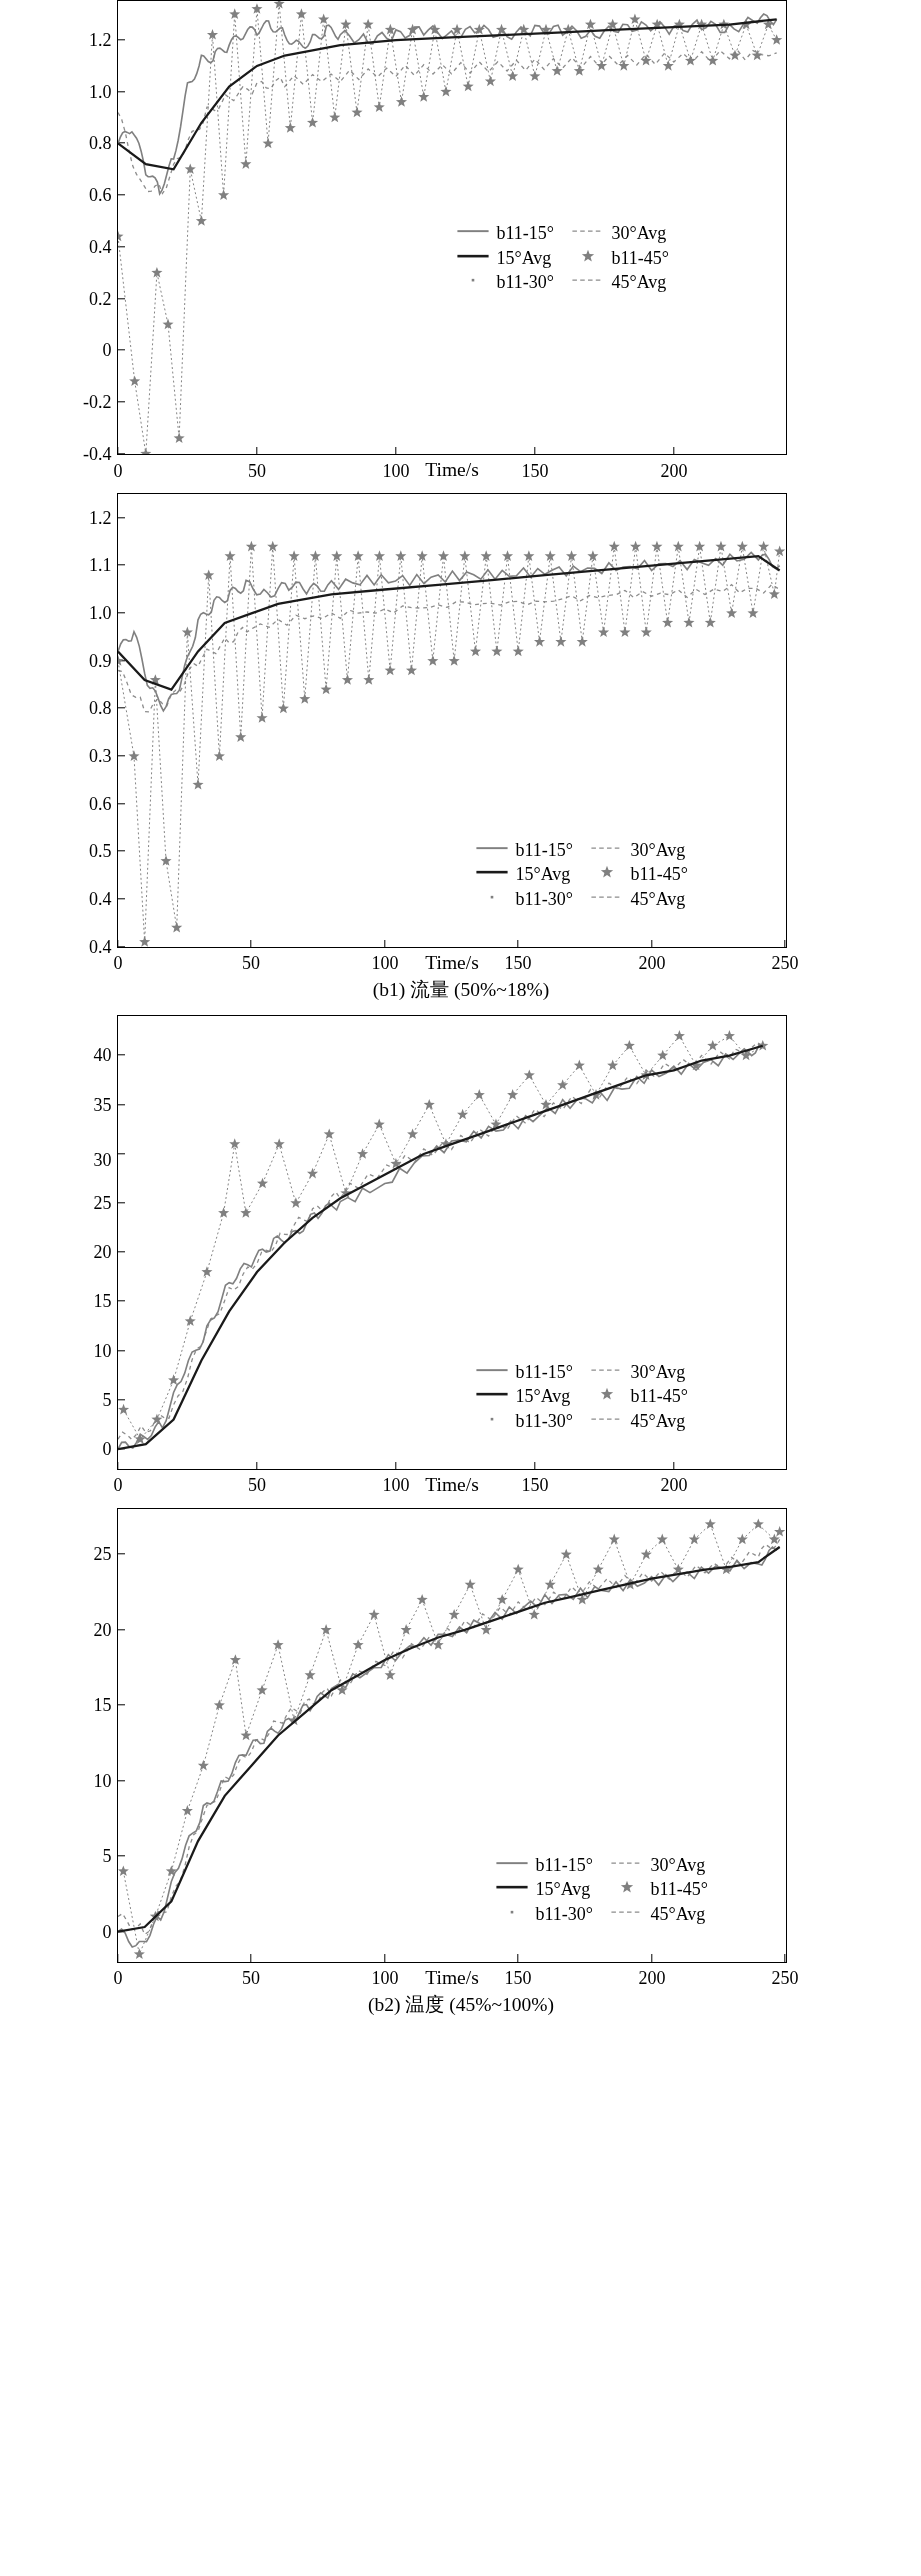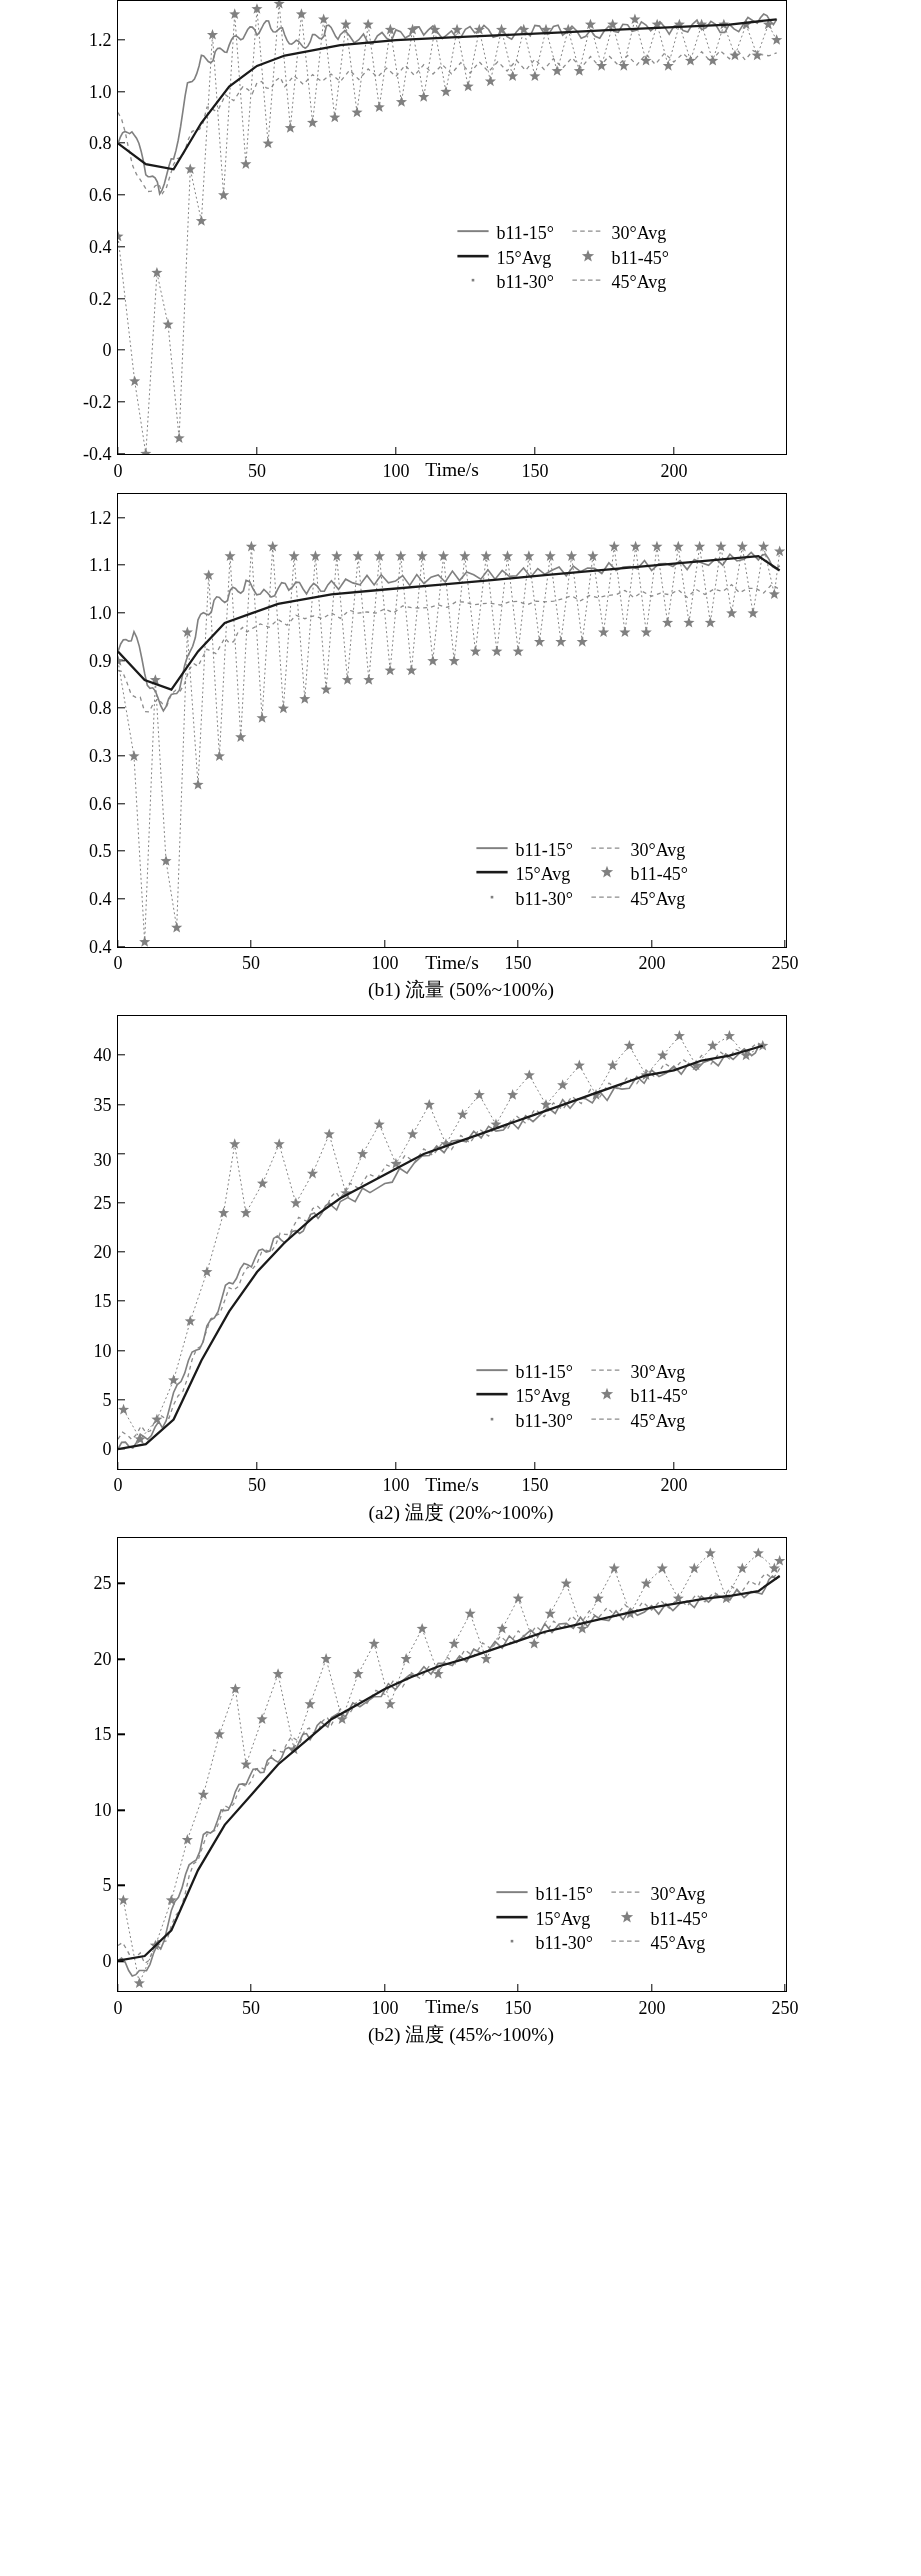--- a/index.html
+++ b/index.html
@@ -339,21 +339,21 @@
                 <svg width="34" height="14.3" viewBox="0 0 52 22" style="position: relative; left: 0px; top: 0px;">
                   <path d="M2,11 L50,11" fill="none" stroke="#8c8c8c" stroke-width="2" stroke-dasharray="7 5"></path>
                 </svg>
               </span>
               <span class="lbl">45°Avg</span>
             </div>
           </div>
         </div>
       <div class="xlabel" style="width:670px;">Time/s</div>
     </div>
-    <div class="caption">(b1) 流量 (50%~100%)</div>
+    <div class="caption">(b1) 流量 (50%~18%)</div>
   </div>
 
   <div class="figure">
     <div class="plotwrap" style="width:716px;height:481px;margin-left:117px;">
       <div class="ylabel" style="left:-77px;top:215px;width:195px;">
         <span>dT/°C</span>
       </div>
       <div class="axes" id="ax-a2" style="width:670px;height:455px;">
           <div class="tickmark-y" style="top: 433px;"></div>
           <div class="ytick" style="top: 433px;">0</div>
@@ -475,21 +475,20 @@
                 <svg width="34" height="14.3" viewBox="0 0 52 22" style="position: relative; left: 0px; top: 0px;">
                   <path d="M2,11 L50,11" fill="none" stroke="#8c8c8c" stroke-width="2" stroke-dasharray="7 5"></path>
                 </svg>
               </span>
               <span class="lbl">45°Avg</span>
             </div>
           </div>
         </div>
       <div class="xlabel" style="width:670px;">Time/s</div>
     </div>
-    <div class="caption">(a2) 温度 (20%~100%)</div>
   </div>
 
   <div class="figure">
     <div class="plotwrap" style="width:716px;height:481px;margin-left:117px;">
       <div class="ylabel" style="left:-77px;top:215px;width:195px;">
         <span>dT/°C</span>
       </div>
       <div class="axes" id="ax-b2" style="width:670px;height:455px;">
           <div class="tickmark-y" style="top: 423px;"></div>
           <div class="ytick" style="top: 423px;">0</div>

